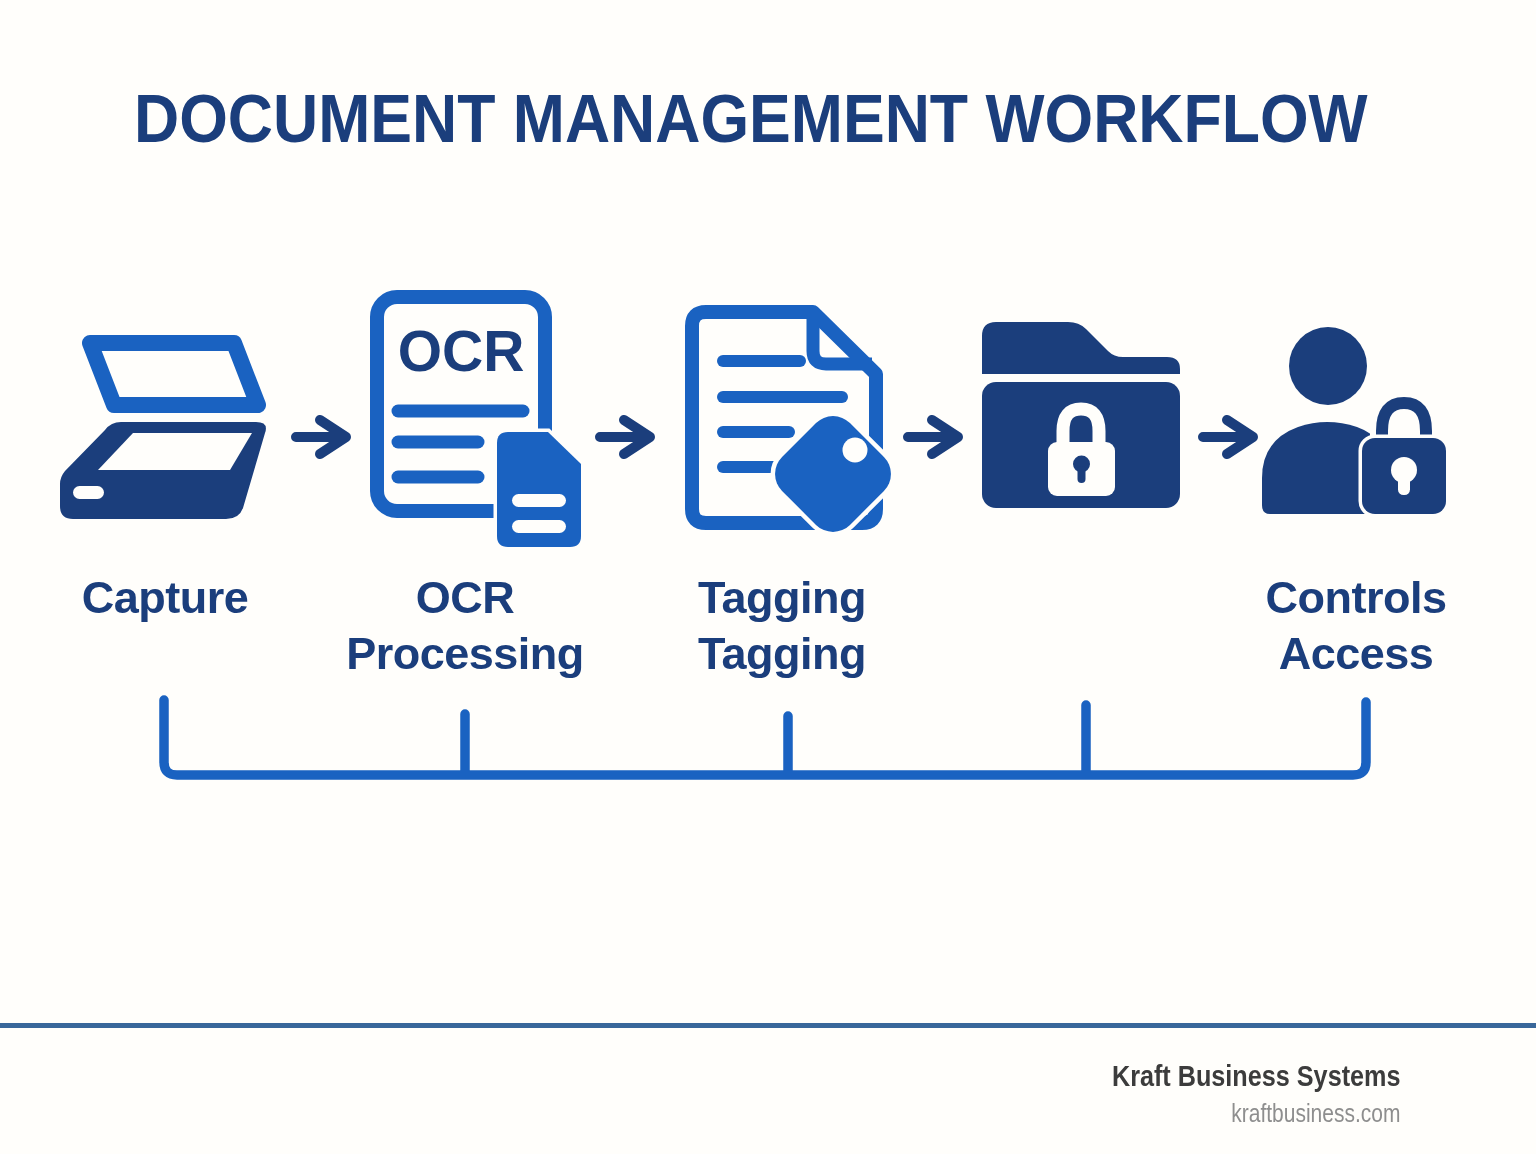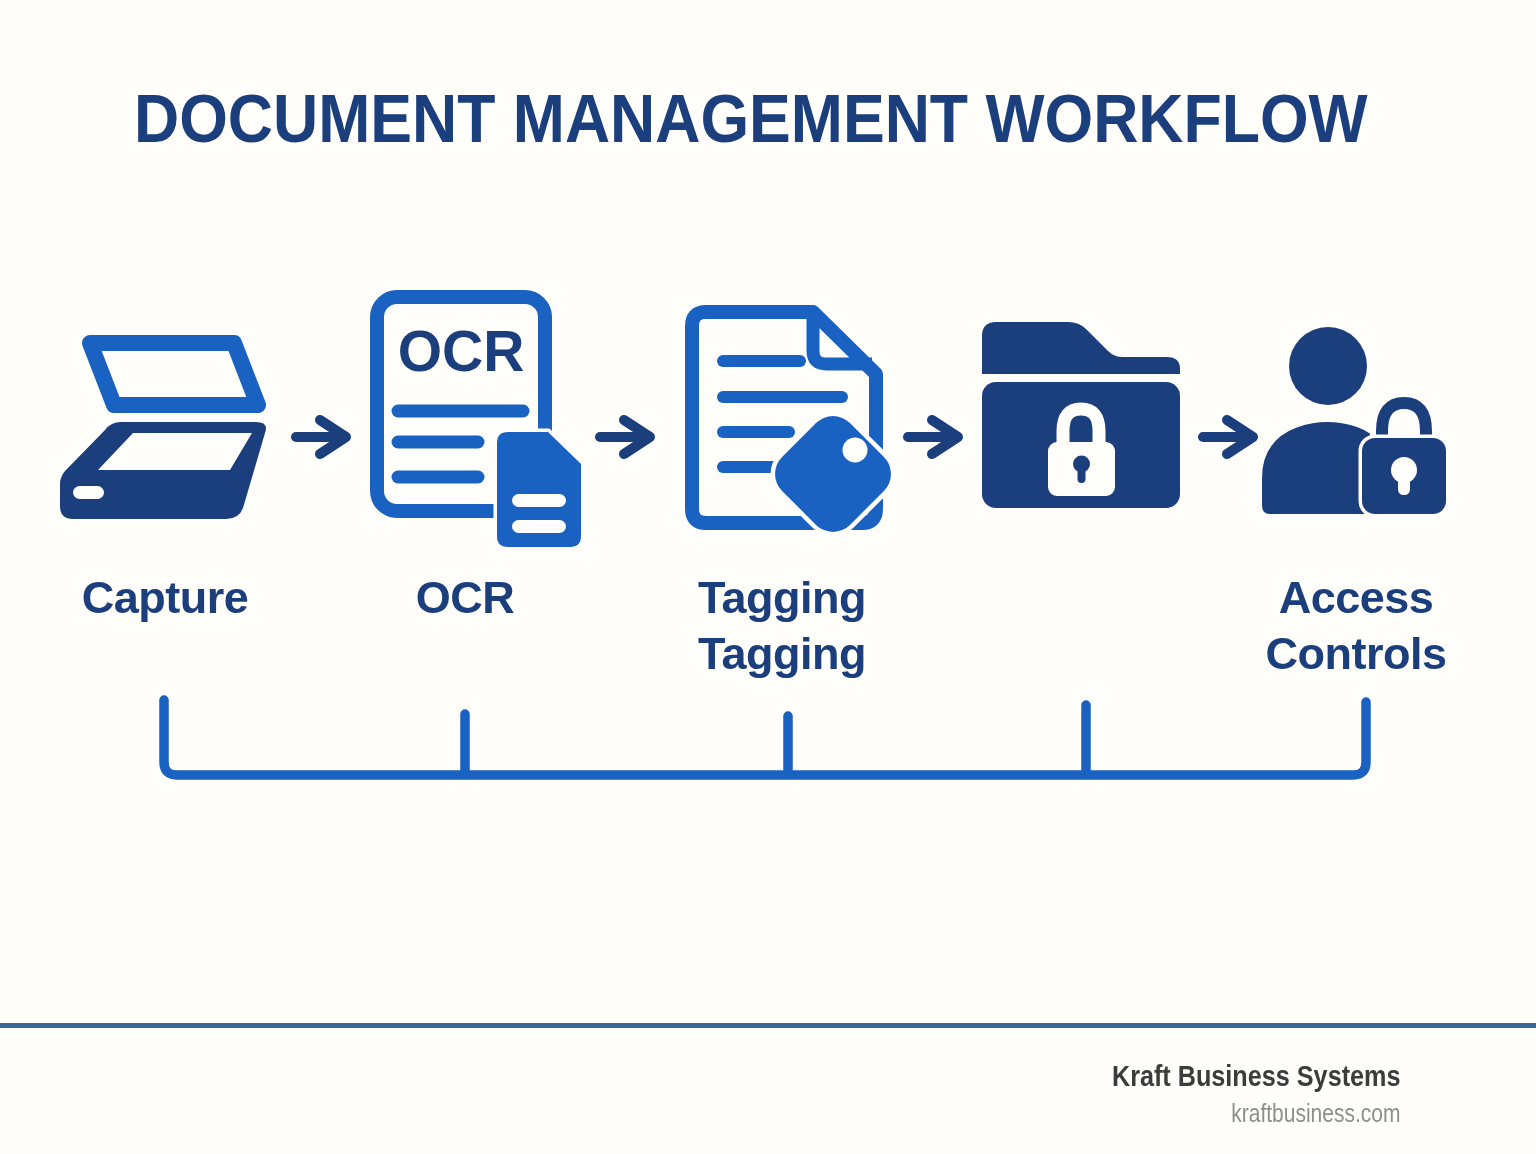--- a/index.html
+++ b/index.html
@@ -112,28 +112,29 @@
     <path d="M164 700 V762 Q164 775 177 775 H1353 Q1366 775 1366 762 V702
              M465 714 V775 M788 716 V775 M1086 705 V775" fill="none" stroke="#1A62C1" stroke-width="9.5" stroke-linecap="round"></path>
   </svg>
 
   <div class="step-label" style="left:-5px">
     <div>Capture</div>
     <div></div>
   </div>
   <div class="step-label" style="left:295px">
     <div>OCR</div>
+    <div>Processing</div>
   </div>
   <div class="step-label" style="left:612px">
     <div>Tagging</div>
     <div>Tagging</div>
   </div>
   <div class="step-label" style="left:1186px">
+    <div>Controls</div>
     <div>Access</div>
-    <div>Controls</div>
   </div>
 
   <div class="divider"></div>
   <div class="footer">
     <div class="company">Kraft Business Systems</div>
     <div class="site">kraftbusiness.com</div>
   </div>
 
 </div>
 

